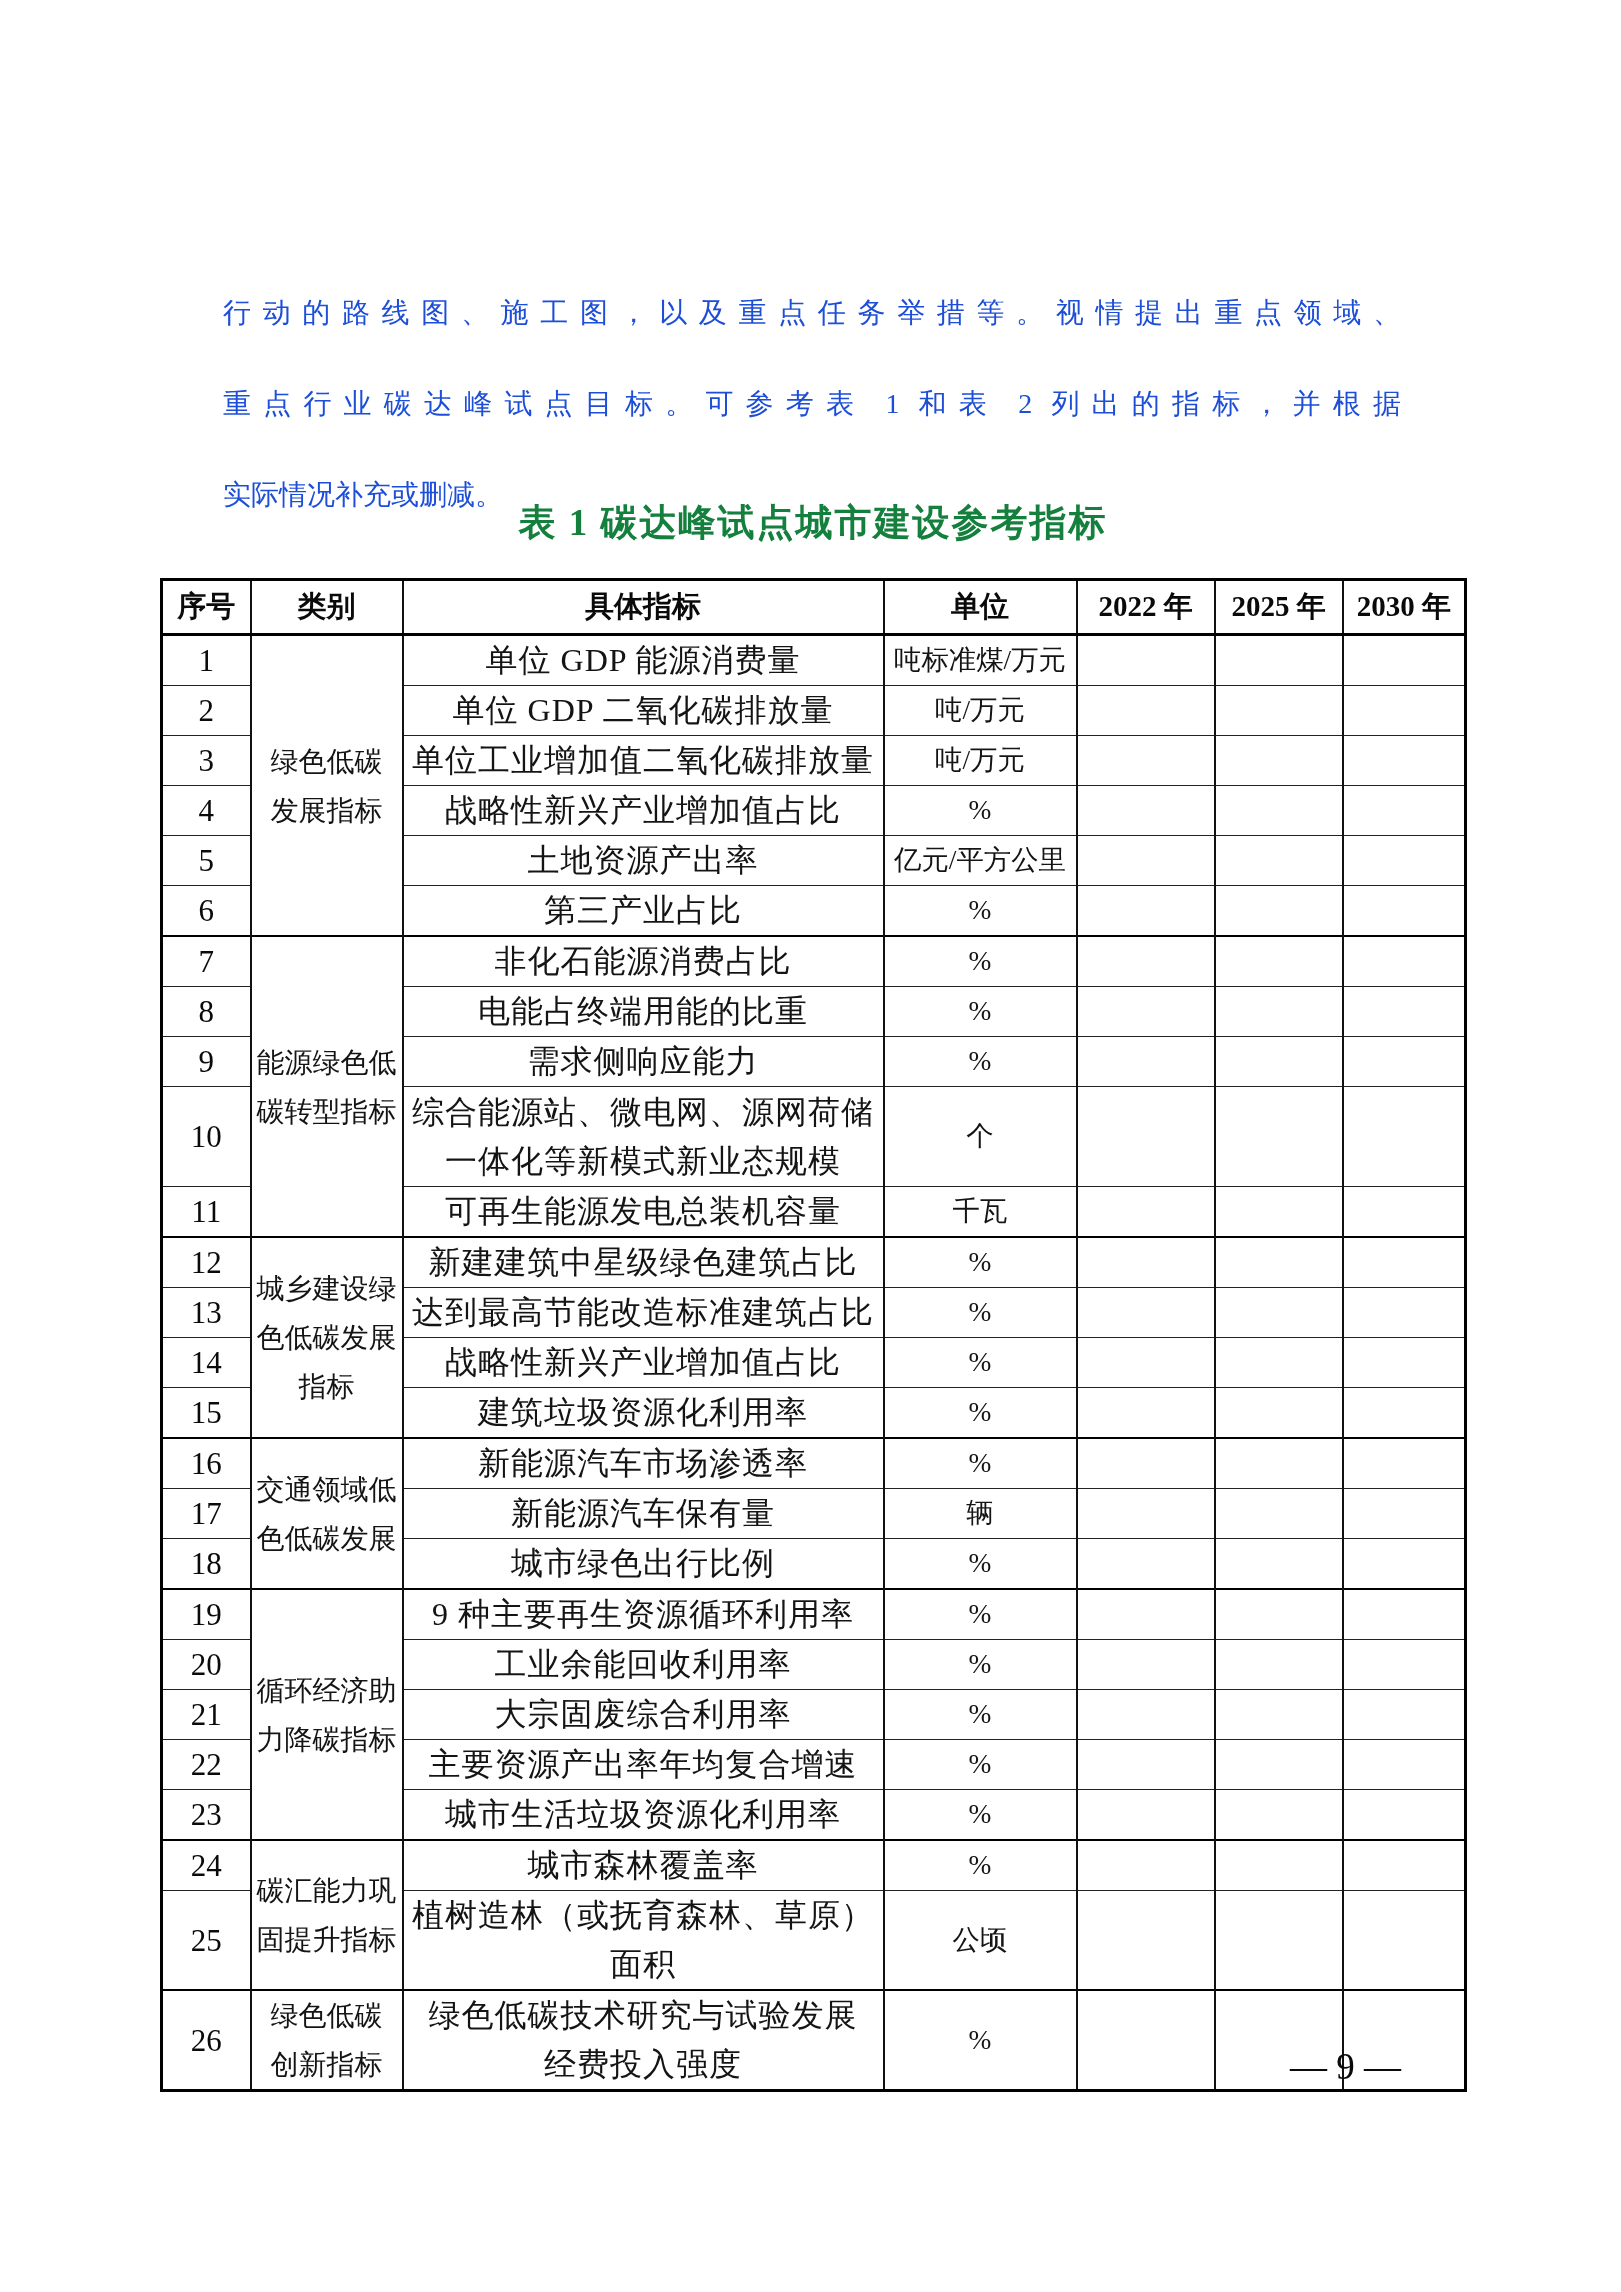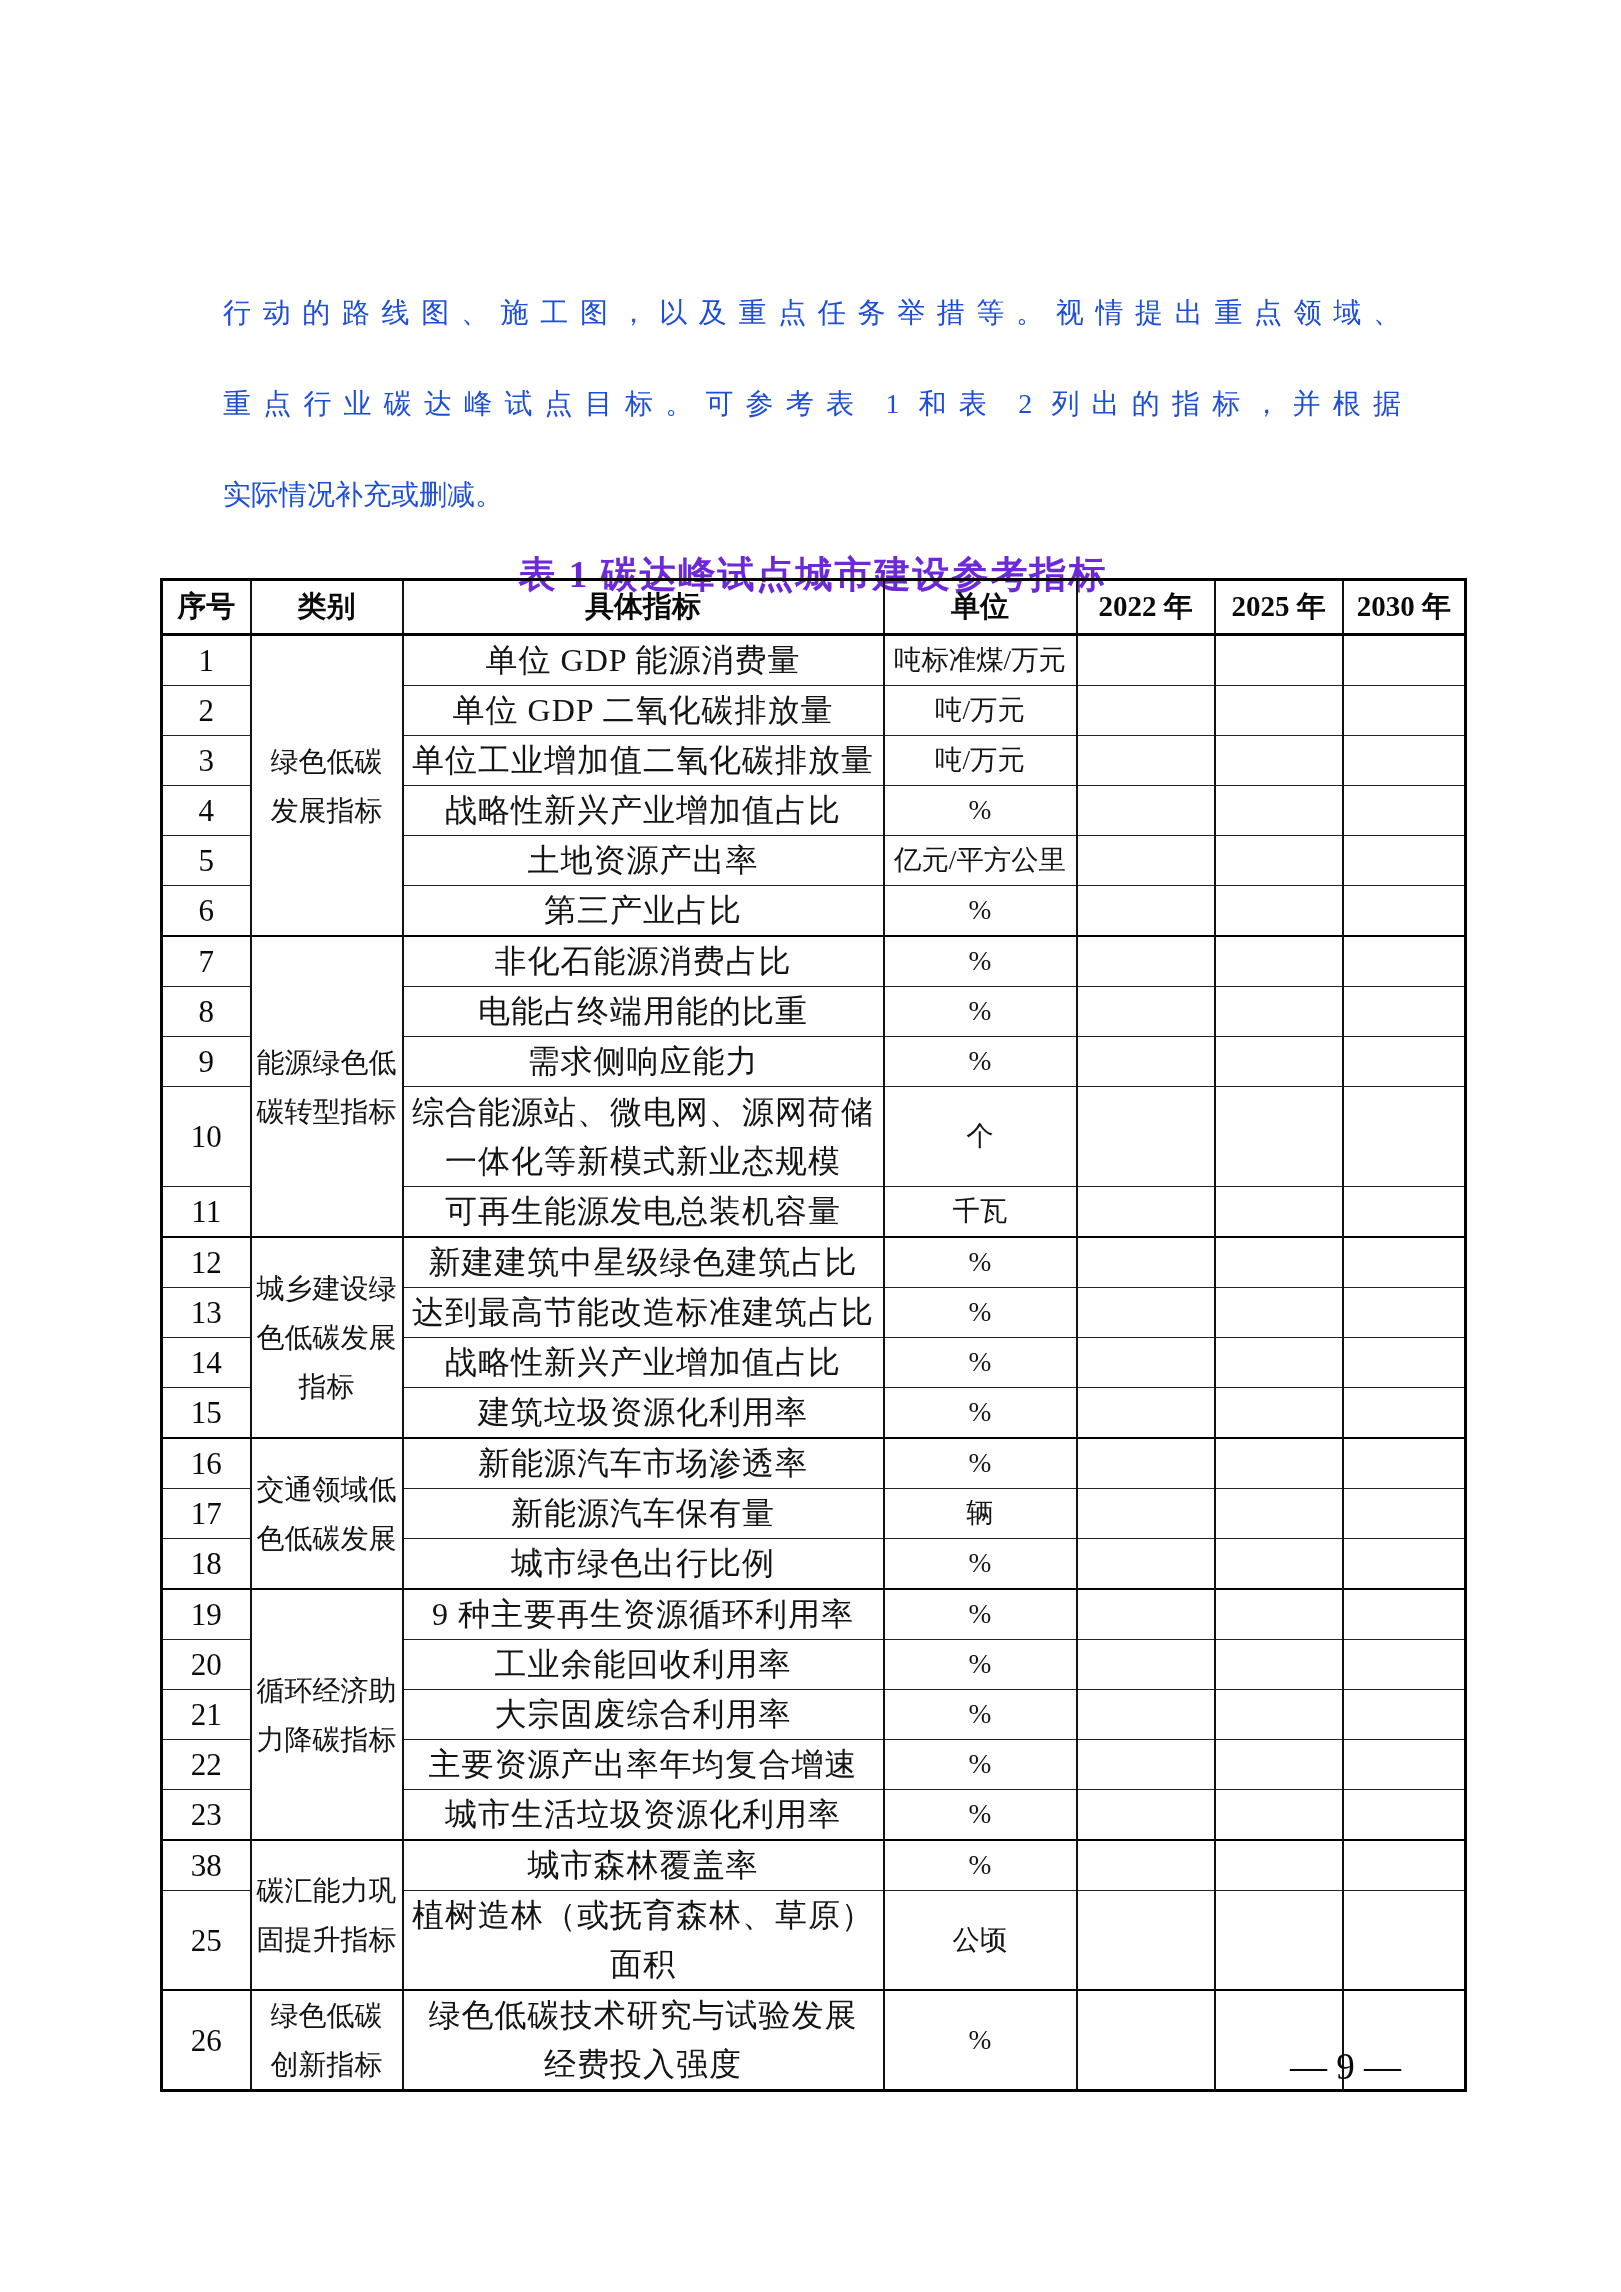--- a/index.html
+++ b/index.html
@@ -22,26 +22,26 @@
     line-height: 91px;
     color: #1d4ed8;
   }
   .para-line { text-align: justify; text-align-last: justify; }
   .para-line.last { text-align: left; text-align-last: left; }
   
   .table-title {
     position: absolute;
     left: 160px;
     width: 1306px;
-    top: 550px;
+    top: 498px;
     font-size: 37px;
     font-weight: bold;
     text-align: center;
     letter-spacing: 2px;
-    color: #6d28d9;
+    color: #15803d;
   }
   
   table.main-table {
     position: absolute;
     left: 160px;
     top: 578px;
     width: 1306px;
     border-collapse: collapse;
     table-layout: fixed;
     border: 3.9px solid #000;
@@ -318,21 +318,21 @@
         </tr>
         <tr>
           <td class="cell-num">23</td>
           <td class="cell-indicator">城市生活垃圾资源化利用率</td>
           <td class="cell-unit">%</td>
           <td class="cell-year"></td>
           <td class="cell-year"></td>
           <td class="cell-year"></td>
         </tr>
         <tr class="cat-start">
-          <td class="cell-num">38</td>
+          <td class="cell-num">24</td>
           <td class="cell-category" rowspan="2">碳汇能力巩
 固提升指标</td>
           <td class="cell-indicator">城市森林覆盖率</td>
           <td class="cell-unit">%</td>
           <td class="cell-year"></td>
           <td class="cell-year"></td>
           <td class="cell-year"></td>
         </tr>
         <tr>
           <td class="cell-num">25</td>

